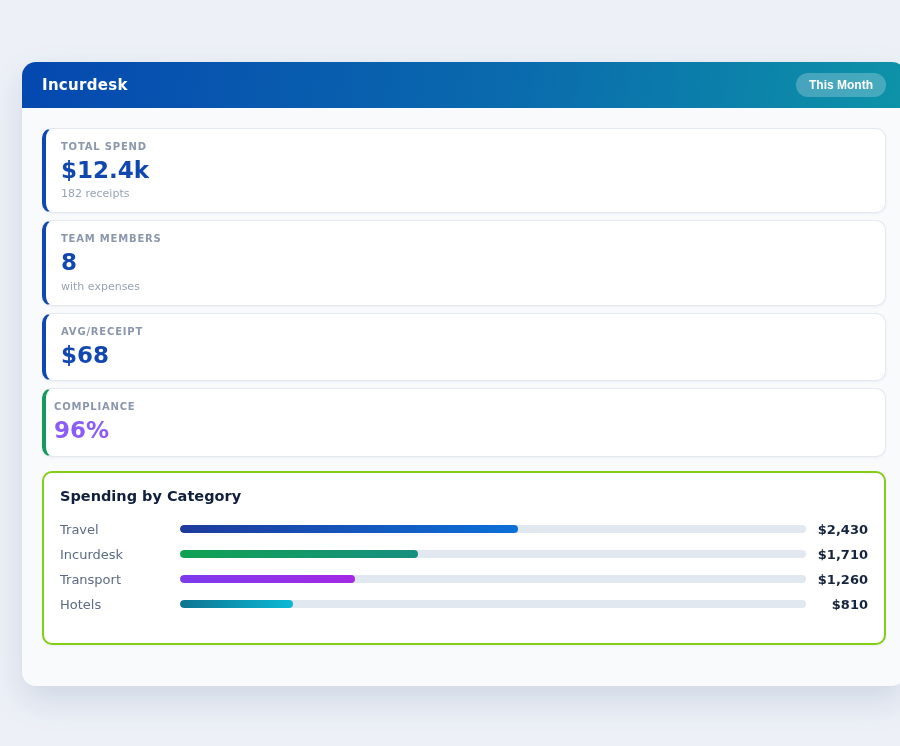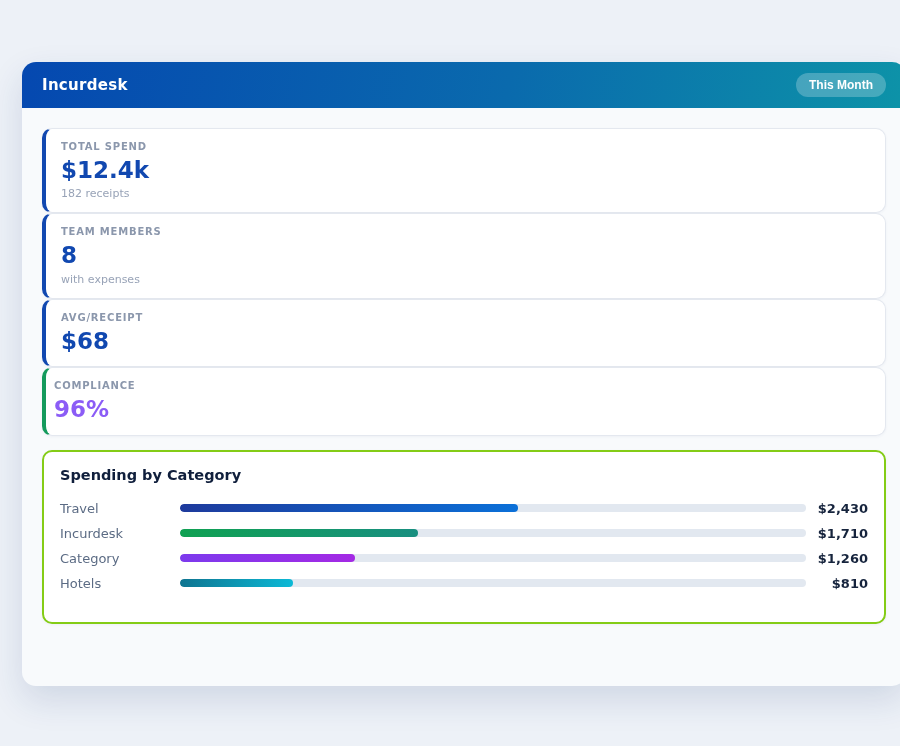--- a/index.html
+++ b/index.html
@@ -44,21 +44,21 @@
   }
   .panel-body {
     padding: 20px;
   }
   .stat-card {
     background: #ffffff;
     border: 1px solid #e4e8ef;
     border-left: 4px solid #1148b0;
     border-radius: 10px;
     padding: 12px 16px 12px 15px;
-    margin-bottom: 0;
+    margin-bottom: 7px;
     box-shadow: 0 1px 3px rgba(30,60,120,0.05);
   }
   .stat-label {
     font-size: 10px;
     font-weight: bold;
     letter-spacing: 0.8px;
     color: #8b97ac;
     text-transform: uppercase;
     margin-bottom: 5px;
   }
@@ -158,21 +158,21 @@
             <div class="chart-row-value">$2,430</div>
           </div>
           <div class="chart-row">
             <div class="chart-row-label">Incurdesk</div>
             <div class="chart-row-track" style="background: rgb(226, 232, 240);">
               <div class="chart-row-fill" style="width: 38%; background: linear-gradient(90deg, rgb(16, 161, 82), rgb(24, 143, 128));"></div>
             </div>
             <div class="chart-row-value">$1,710</div>
           </div>
           <div class="chart-row">
-            <div class="chart-row-label">Category</div>
+            <div class="chart-row-label">Transport</div>
             <div class="chart-row-track" style="background: rgb(226, 232, 240);">
               <div class="chart-row-fill" style="width: 28%; background: linear-gradient(90deg, rgb(124, 58, 237), rgb(164, 41, 228));"></div>
             </div>
             <div class="chart-row-value">$1,260</div>
           </div>
           <div class="chart-row">
             <div class="chart-row-label">Hotels</div>
             <div class="chart-row-track" style="background: rgb(226, 232, 240);">
               <div class="chart-row-fill" style="width: 18%; background: linear-gradient(90deg, rgb(14, 116, 144), rgb(12, 185, 214));"></div>
             </div>

